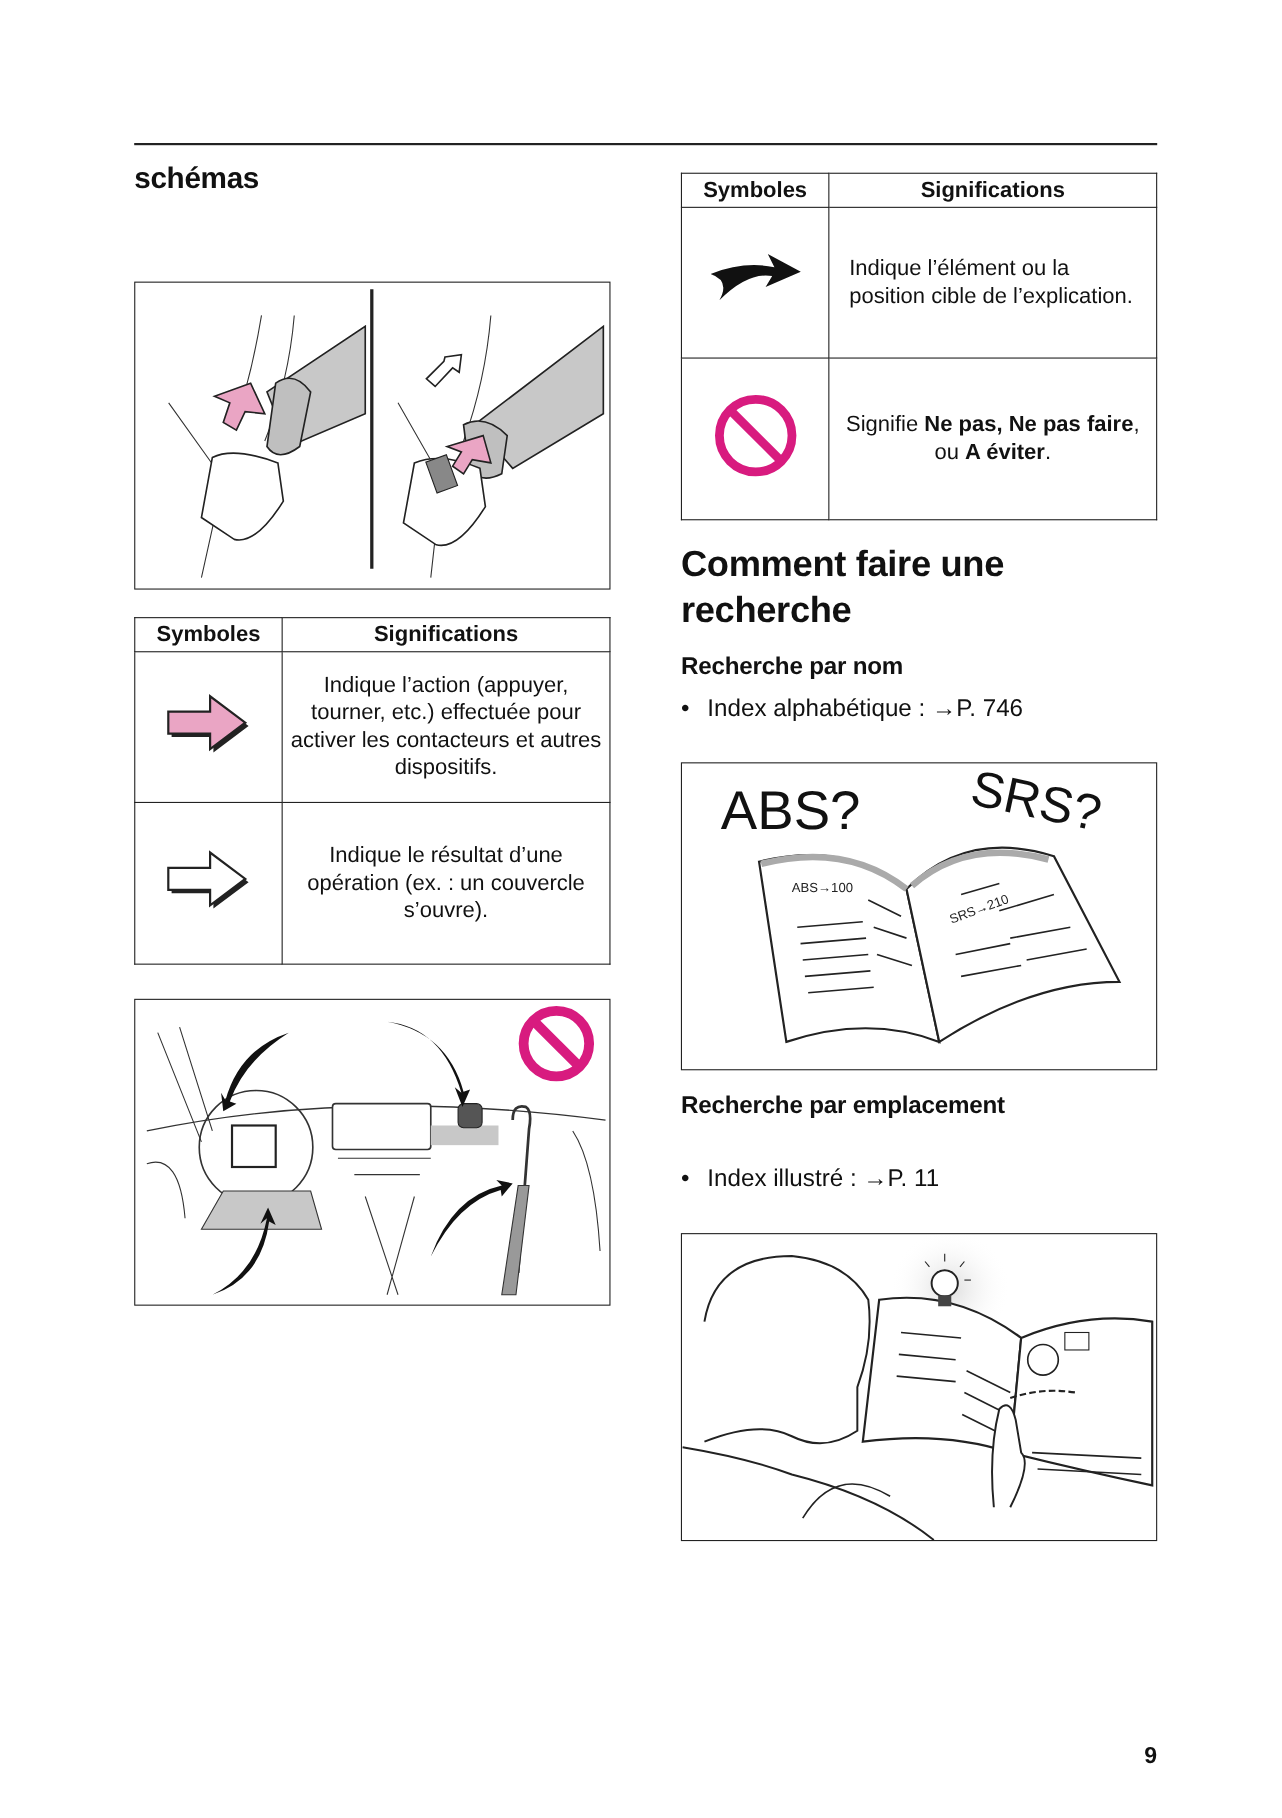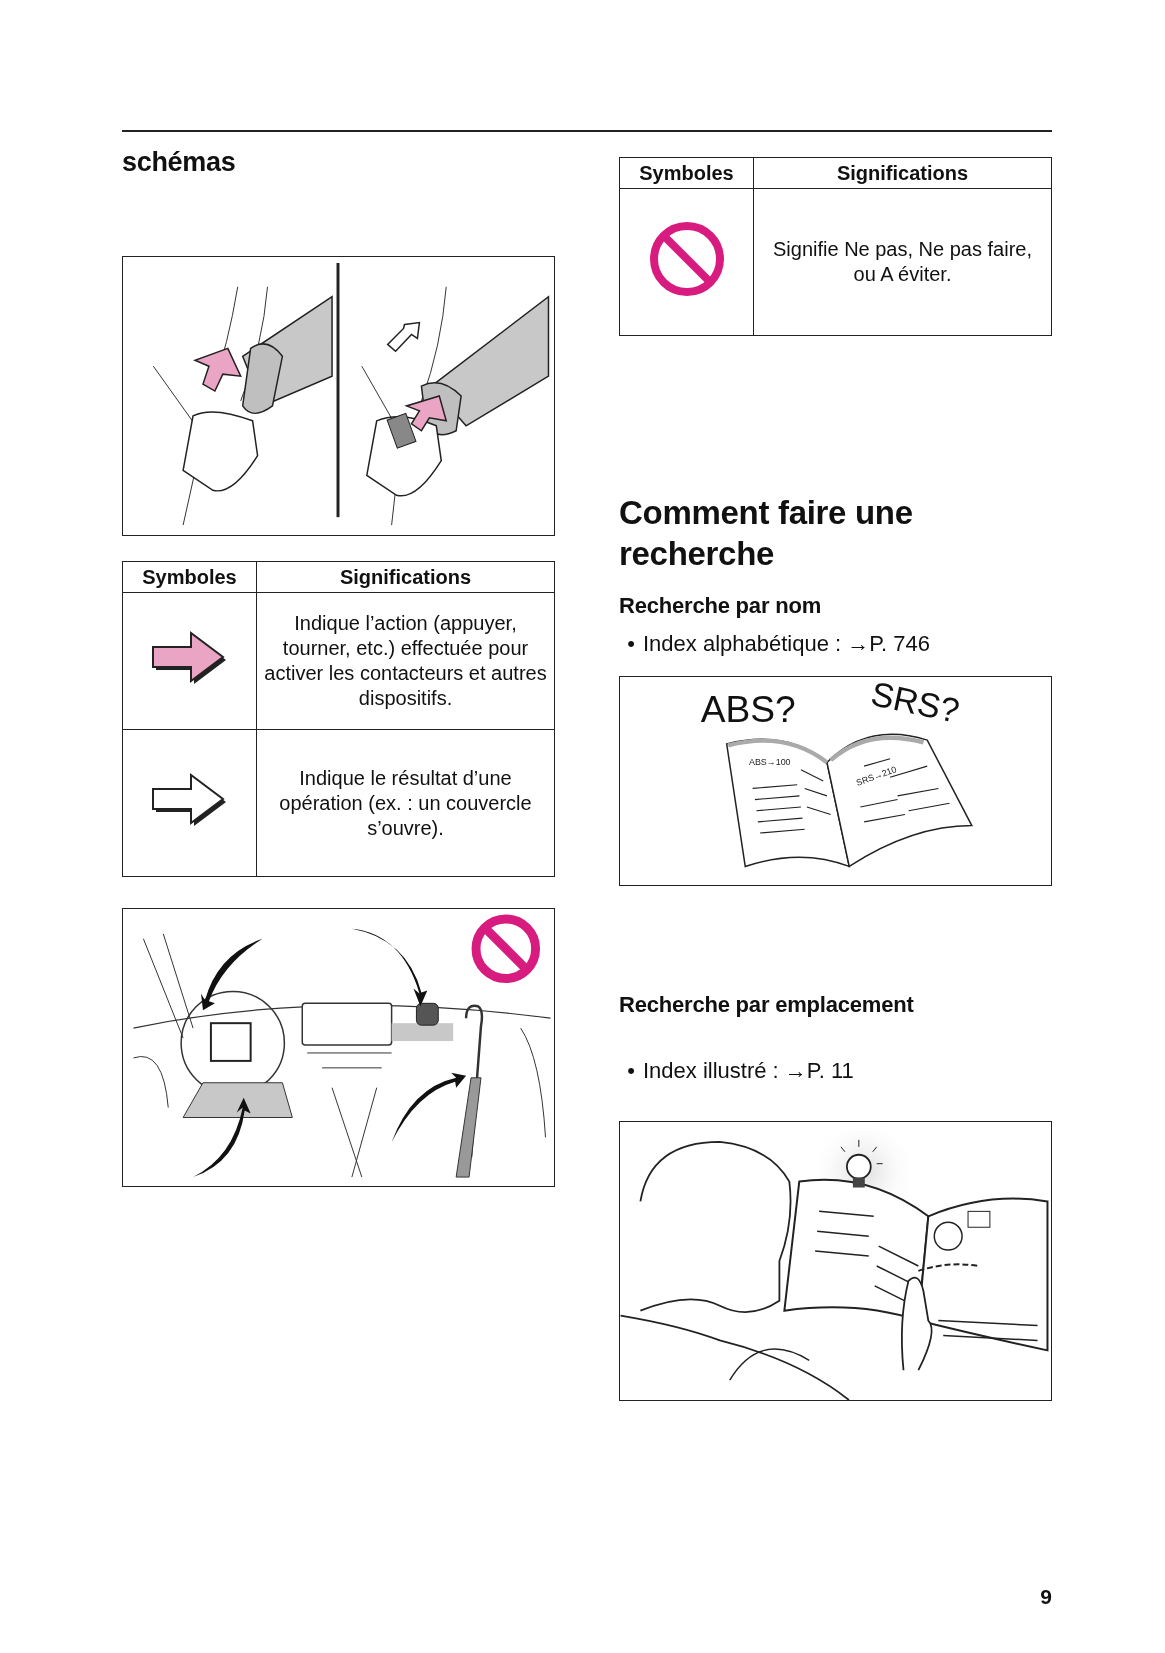--- a/index.html
+++ b/index.html
@@ -5,32 +5,32 @@
   html, body { margin: 0; padding: 0; background: #ffffff; }
   body {
     width: 1165px; height: 1653px; position: relative; overflow: hidden;
     font-family: "Liberation Sans", "DejaVu Sans", sans-serif; color: #111;
   }
   .top-rule { position: absolute; left: 122px; top: 130px; width: 930px; height: 2px; background: #222; }
 
   .h2 { position: absolute; font-weight: bold; font-size: 27px; line-height: 35px; letter-spacing: -0.3px; }
   .h1 { position: absolute; font-weight: bold; font-size: 33px; line-height: 41px; letter-spacing: -0.3px; }
   .h3 { position: absolute; font-weight: bold; font-size: 22px; line-height: 28px; letter-spacing: -0.2px; }
-  .bullet { position: absolute; font-size: 22px; line-height: 28px; text-align: center; }
+  .bullet { position: absolute; font-size: 22px; line-height: 28px; }
   .bullet .dot { display: inline-block; width: 24px; }
 
   .figure { position: absolute; border: 1.5px solid #222; background: #fff; box-sizing: border-box; overflow: hidden; }
   .figure svg { display: block; width: 100%; height: 100%; }
 
   table.sym { position: absolute; border-collapse: collapse; table-layout: fixed; }
   table.sym th, table.sym td { border: 1.5px solid #222; text-align: center; vertical-align: middle; padding: 0 6px; }
   table.sym th { font-weight: bold; font-size: 20px; height: 30px; }
   table.sym td { font-size: 20px; line-height: 25px; }
   table.sym td.icon-cell { padding: 0; }
-  .b { font-weight: normal; }
+  .b { font-weight: bold; }
 
   .page-num { position: absolute; right: 113px; top: 1585px; font-weight: bold; font-size: 21px; }
 </style>
 </head>
 <body>
 
 <div class="top-rule"></div>
 
 <div class="h2" style="left:122px; top:145px;">
   <div>schémas</div>
@@ -118,20 +118,28 @@
 <table class="sym" style="left:619px; top:157px; width:433px;">
   <colgroup>
       <col style="width:134px">
       <col>
     </colgroup>
   <tbody>
       <tr>
     <th>Symboles</th>
     <th>Significations</th>
   </tr>
+  <tr style="height:137px;">
+    <td class="icon-cell">
+      <svg width="90" height="50" viewBox="0 0 90 50">
+        <path d="M4 20 Q35 8 62 14 L56 2 L86 18 L54 32 L60 22 Q38 18 12 44 Q22 26 4 20 Z" fill="#111"></path>
+      </svg>
+    </td>
+    <td style="text-align:left; padding-left:18px;">Indique l’élément ou la position cible de l’explication.</td>
+  </tr>
   <tr style="height:147px;">
     <td class="icon-cell">
       <svg width="80" height="80" viewBox="0 0 80 80">
         <circle cx="40" cy="40" r="33" fill="none" stroke="#d81b7f" stroke-width="8"></circle>
         <line x1="17" y1="17" x2="63" y2="63" stroke="#d81b7f" stroke-width="8"></line>
       </svg>
     </td>
     <td>
       <span>Signifie </span><span class="b">Ne pas, Ne pas faire</span><span>, ou </span><span class="b">A éviter</span><span>.</span>
     </td>
@@ -142,21 +150,21 @@
 <div class="h1" style="left:619px; top:492px;">
   <div>Comment faire une</div>
   <div>recherche</div>
 </div>
 
 <div class="h3" style="left:619px; top:592px;">Recherche par nom</div>
 <div class="bullet" style="left:619px; top:630px;">
   <span class="dot">•</span><span>Index alphabétique : →P. 746</span>
 </div>
 
-<div class="figure" style="left:619px; top:676px; width:433px; height:210px;">
+<div class="figure" style="left:619px; top:693px; width:433px; height:280px;">
   <svg viewBox="0 0 433 280">
     <text x="35" y="60" font-family="Liberation Sans, sans-serif" font-size="50" fill="#111">ABS?</text>
     <text x="262" y="45" font-family="Liberation Sans, sans-serif" font-size="46" fill="#111" transform="rotate(12 300 40)">SRS?</text>
     <path d="M70 90 Q150 70 205 115 L235 255 Q170 230 95 255 Z" fill="#fff" stroke="#222" stroke-width="2"></path>
     <path d="M205 115 Q260 60 340 85 L400 200 Q320 200 235 255 Z" fill="#fff" stroke="#222" stroke-width="2"></path>
     <path d="M72 92 Q150 72 205 115" fill="none" stroke="#aaa" stroke-width="6"></path>
     <path d="M210 112 Q260 68 335 88" fill="none" stroke="#aaa" stroke-width="6"></path>
     <g stroke="#222" stroke-width="1.5">
       <line x1="105" y1="150" x2="165" y2="145"></line>
         <line x1="108" y1="165" x2="168" y2="160"></line>

